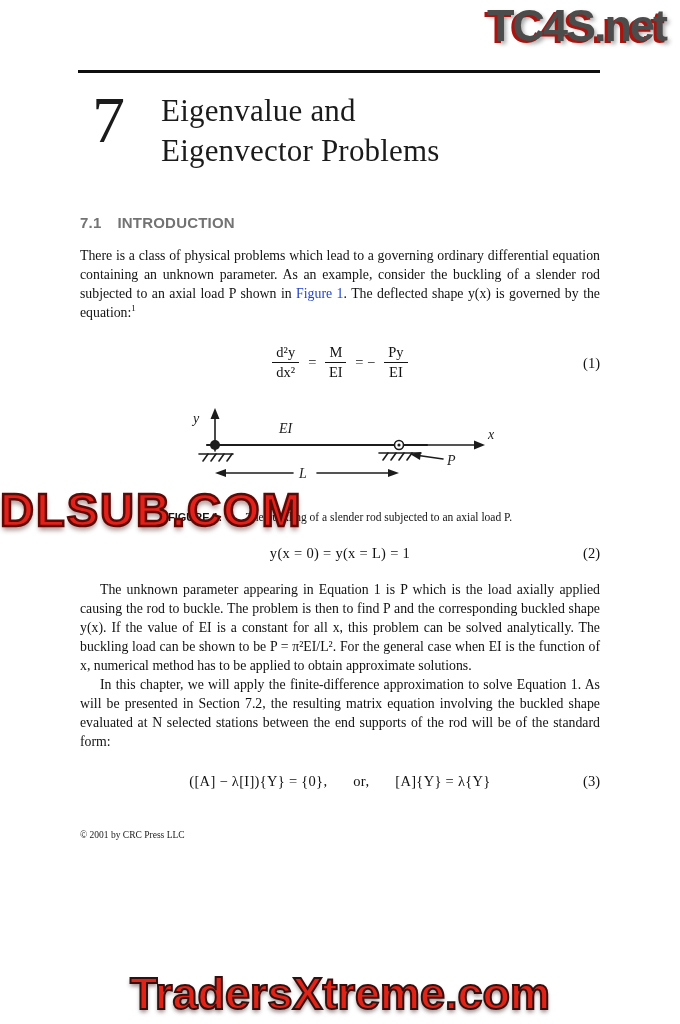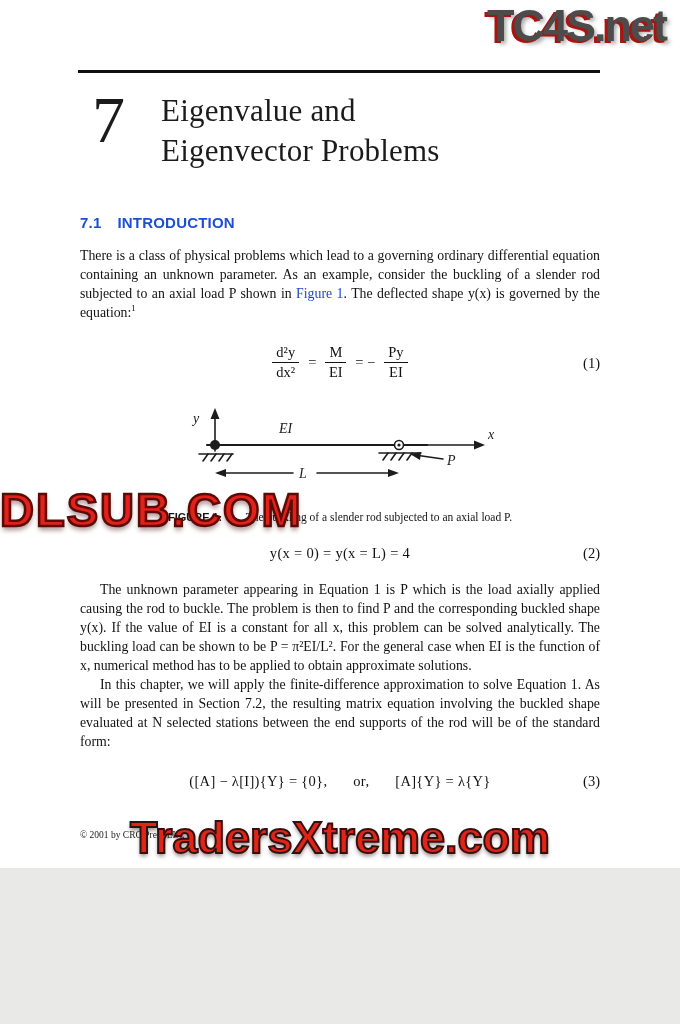--- a/index.html
+++ b/index.html
@@ -2,21 +2,21 @@
 <html><head>
 <meta charset="utf-8">
 <style>
   * { margin: 0; padding: 0; box-sizing: border-box; }
   html, body { background: #e9e9e7; }
   body { width: 680px; height: 1024px; font-family: "Liberation Serif", serif; }
 
   .page {
     position: relative;
     width: 680px;
-    height: 868px;
+    height: 1024px;
     background: #ffffff;
     color: #141414;
     overflow: hidden;
   }
 
   
   .wm-top {
     position: absolute;
     top: 0px;
     right: 14px;
@@ -81,21 +81,21 @@
     padding-top: 2px;
   }
 
   
   .sec {
     margin: 44px 80px 0 80px;
     font-family: "Liberation Sans", sans-serif;
     font-weight: 700;
     font-size: 15px;
     letter-spacing: 0.2px;
-    color: #1d4ed8;
+    color: #737373;
   }
   .sec .sec-num { margin-right: 16px; }
 
   
   .body-p {
     margin: 15px 80px 0 80px;
     font-size: 13.8px;
     line-height: 19px;
     text-align: justify;
     color: #121212;
@@ -258,21 +258,21 @@
   </div>
 
   <div class="fig-caption">
     <span class="cap-label">FIGURE 1.</span><span>The buckling of a slender rod subjected to an axial load P.</span>
   </div>
 
   <div class="wm-mid">DLSUB.COM</div>
 
 
   <div class="eqrow">
-    <span class="eq-inline">y(x = 0) = y(x = L) = 4</span>
+    <span class="eq-inline">y(x = 0) = y(x = L) = 1</span>
     <span class="eqnum">(2)</span>
   </div>
 
   <p class="body-p indent" style="margin-top:18px">The unknown parameter appearing in Equation 1 is P which is the load axially applied causing the rod to buckle. The problem is then to find P and the corresponding buckled shape y(x). If the value of EI is a constant for all x, this problem can be solved analytically. The buckling load can be shown to be P = π²EI/L². For the general case when EI is the function of x, numerical method has to be applied to obtain approximate solutions.</p>
 
   <p class="body-p indent">In this chapter, we will apply the finite-difference approximation to solve Equation 1. As will be presented in Section 7.2, the resulting matrix equation involving the buckled shape evaluated at N selected stations between the end supports of the rod will be of the standard form:</p>
 
   <div class="eqrow">
     <span class="eq-inline">([A] − λ[I]){Y} = {0},</span>
     <span class="eq3-gap"></span>

